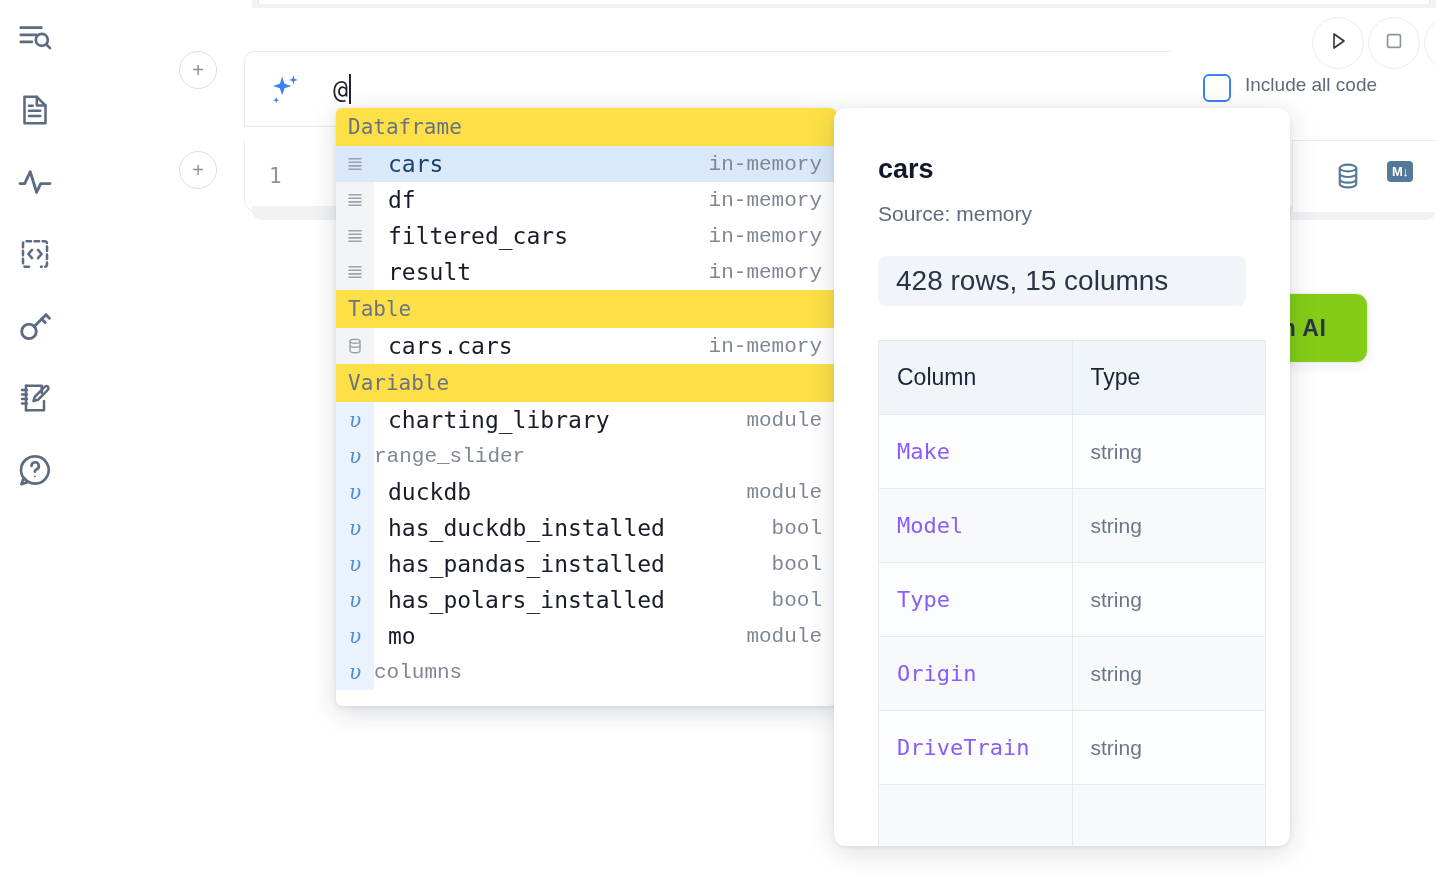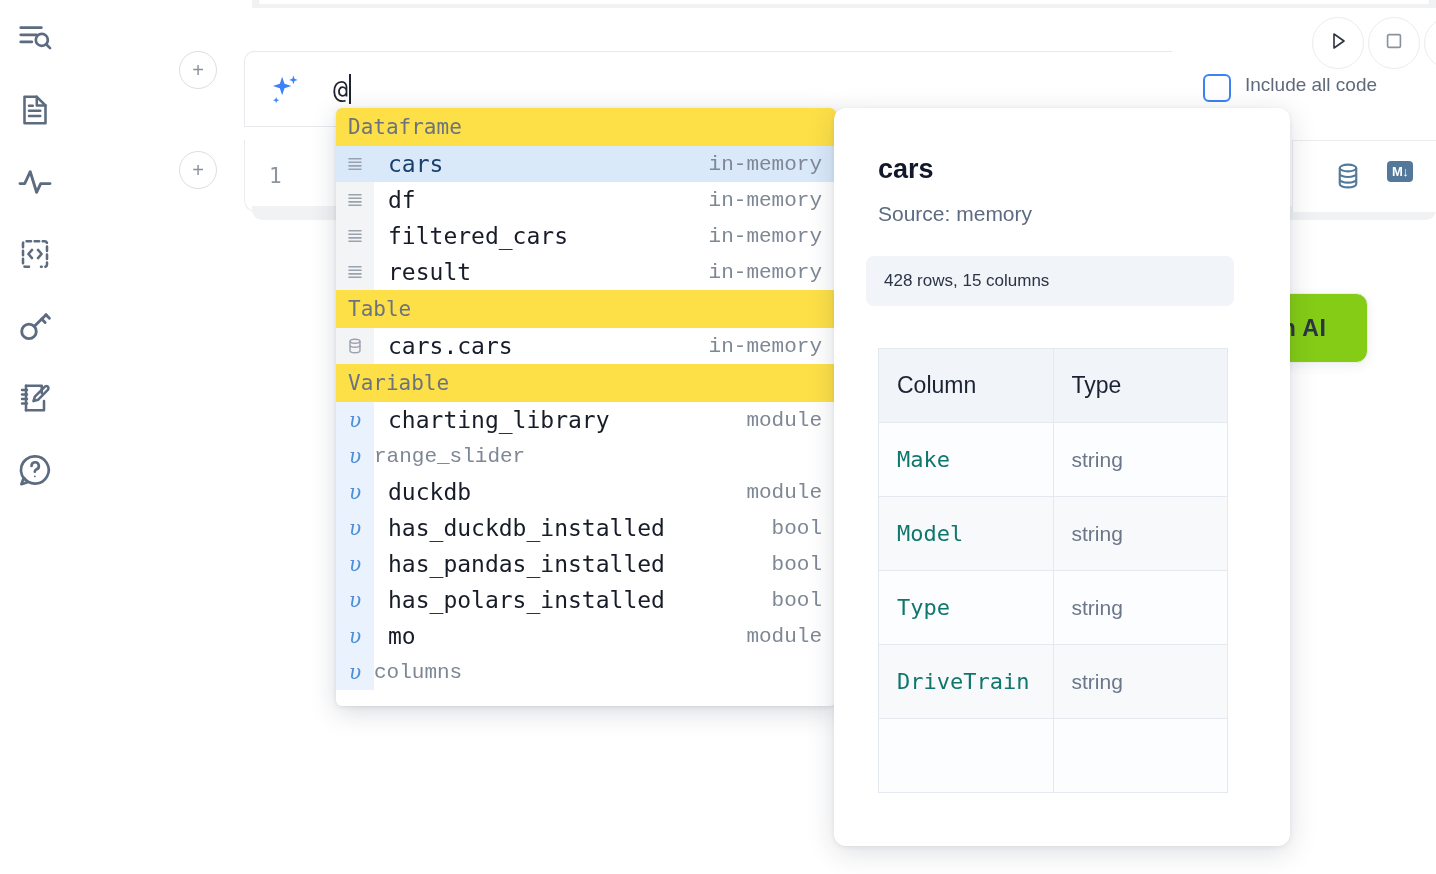--- a/index.html
+++ b/index.html
@@ -162,38 +162,38 @@
   }
   .info-title {
     position: absolute; left: 44px; top: 46px;
     font-size: 27px; font-weight: 700; color: #11182a;
   }
   .info-source {
     position: absolute; left: 44px; top: 94px;
     font-size: 21px; color: #5d6b80;
   }
   .info-badge {
-    position: absolute; left: 32px; top: 148px; width: 368px; height: 50px;
+    position: absolute; left: 44px; top: 148px; width: 368px; height: 50px;
     background: #f1f4f8; border-radius: 8px;
     display: flex; align-items: center; padding-left: 18px;
-    font-size: 17px; color: #2b3444;
+    font-size: 28px; color: #2b3444;
   }
   .info-table {
-    position: absolute; left: 44px; top: 240px; width: 350px;
+    position: absolute; left: 44px; top: 232px; width: 388px;
     border-collapse: collapse; table-layout: fixed;
   }
   .info-table th, .info-table td {
     border: 1px solid #e4e9f0; height: 74px; text-align: left;
     padding-left: 18px; vertical-align: middle;
   }
   .info-table th {
     background: #f1f4f8; font-weight: 400; font-size: 23px; color: #1b2232;
   }
   .info-table td.col {
-    font-family: "DejaVu Sans Mono", monospace; font-size: 22px; color: #0f766e;
+    font-family: "DejaVu Sans Mono", monospace; font-size: 22px; color: #8b5cf6;
     background: #fcfdfe;
   }
   .info-table td.typ {
     font-size: 21px; color: #6b7789; background: #fcfdfe;
   }
   .info-table tr:nth-child(even) td { background: #f7f9fb; }
 </style>
 </head>
 <body>
 
@@ -461,20 +461,24 @@
           </tr>
           <tr>
             <td class="col">Model</td>
             <td class="typ">string</td>
           </tr>
           <tr>
             <td class="col">Type</td>
             <td class="typ">string</td>
           </tr>
           <tr>
+            <td class="col">Origin</td>
+            <td class="typ">string</td>
+          </tr>
+          <tr>
             <td class="col">DriveTrain</td>
             <td class="typ">string</td>
           </tr>
           <tr>
             <td class="col"></td>
             <td class="typ"></td>
           </tr>
         </tbody>
     </table>
   </div>

